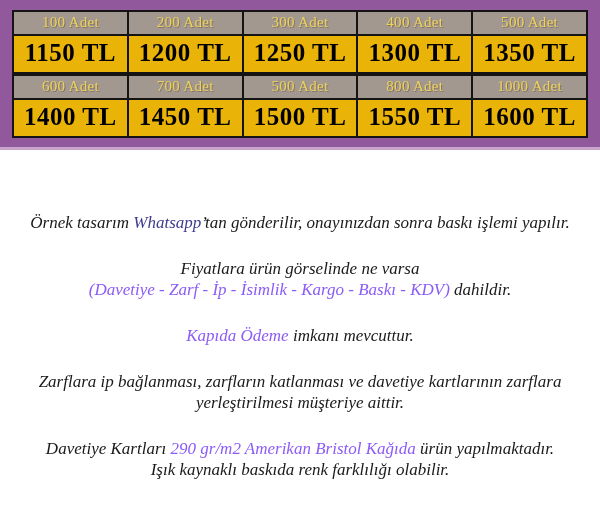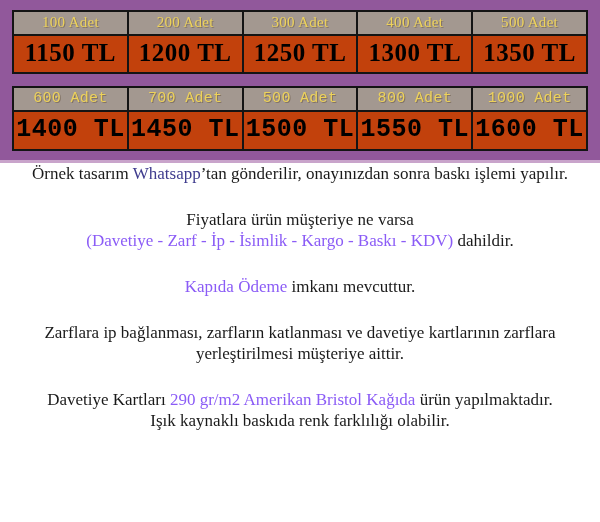--- a/index.html
+++ b/index.html
@@ -14,46 +14,48 @@
     background: #91589B;
     padding: 10px 12px 9px 12px;
     border-bottom: 3px solid #C9A4CB;
     box-sizing: border-box;
   }
   table.price-table {
     width: 100%;
     border-collapse: collapse;
     table-layout: fixed;
   }
-  table.price-table.second { margin-top: 12px; font-family: Liberation Mono, monospace; }
+  table.price-table.second { margin-top: 0; }
   table.price-table th {
     background: #A39890;
     color: #EDD25A;
     font-weight: normal;
     font-size: 15px;
     padding: 2px 0 3px 0;
     border: 2px solid #141414;
     text-shadow: 1px 1px 0 rgba(90, 70, 50, 0.45);
     letter-spacing: 0.3px;
   }
   table.price-table td {
-    background: #c2410c;
+    background: #eab308;
     color: #000000;
     font-weight: bold;
     font-size: 25px;
     text-align: center;
     padding: 3px 0 5px 0;
     border: 2px solid #141414;
     letter-spacing: 0.5px;
   }
   .notes {
+    padding-top: 62px;
     text-align: center;
     color: #1a1a1a;
     font-size: 17px;
     line-height: 21px;
+    font-style: italic;
   }
   .notes p { margin: 0 0 25px 0; }
   .hl-red { color: #8b5cf6; }
   .hl-whatsapp { color: #3F3C8E; }
 </style>
 </head>
 <body>
 
 <div class="banner">
 
@@ -97,21 +99,21 @@
 
 </div>
 
 <div class="notes">
 
   <p>
     <span>Örnek tasarım </span><span class="hl-whatsapp">Whatsapp</span><span>’tan gönderilir, onayınızdan sonra baskı işlemi yapılır.</span>
   </p>
 
   <p>
-    <span>Fiyatlara ürün müşteriye ne varsa</span><br>
+    <span>Fiyatlara ürün görselinde ne varsa</span><br>
     <span class="hl-red">(Davetiye - Zarf - İp - İsimlik - Kargo - Baskı - KDV)</span><span> dahildir.</span>
   </p>
 
   <p>
     <span class="hl-red">Kapıda Ödeme</span><span> imkanı mevcuttur.</span>
   </p>
 
   <p>
     <span>Zarflara ip bağlanması, zarfların katlanması ve davetiye kartlarının zarflara</span><br>
     <span>yerleştirilmesi müşteriye aittir.</span>

